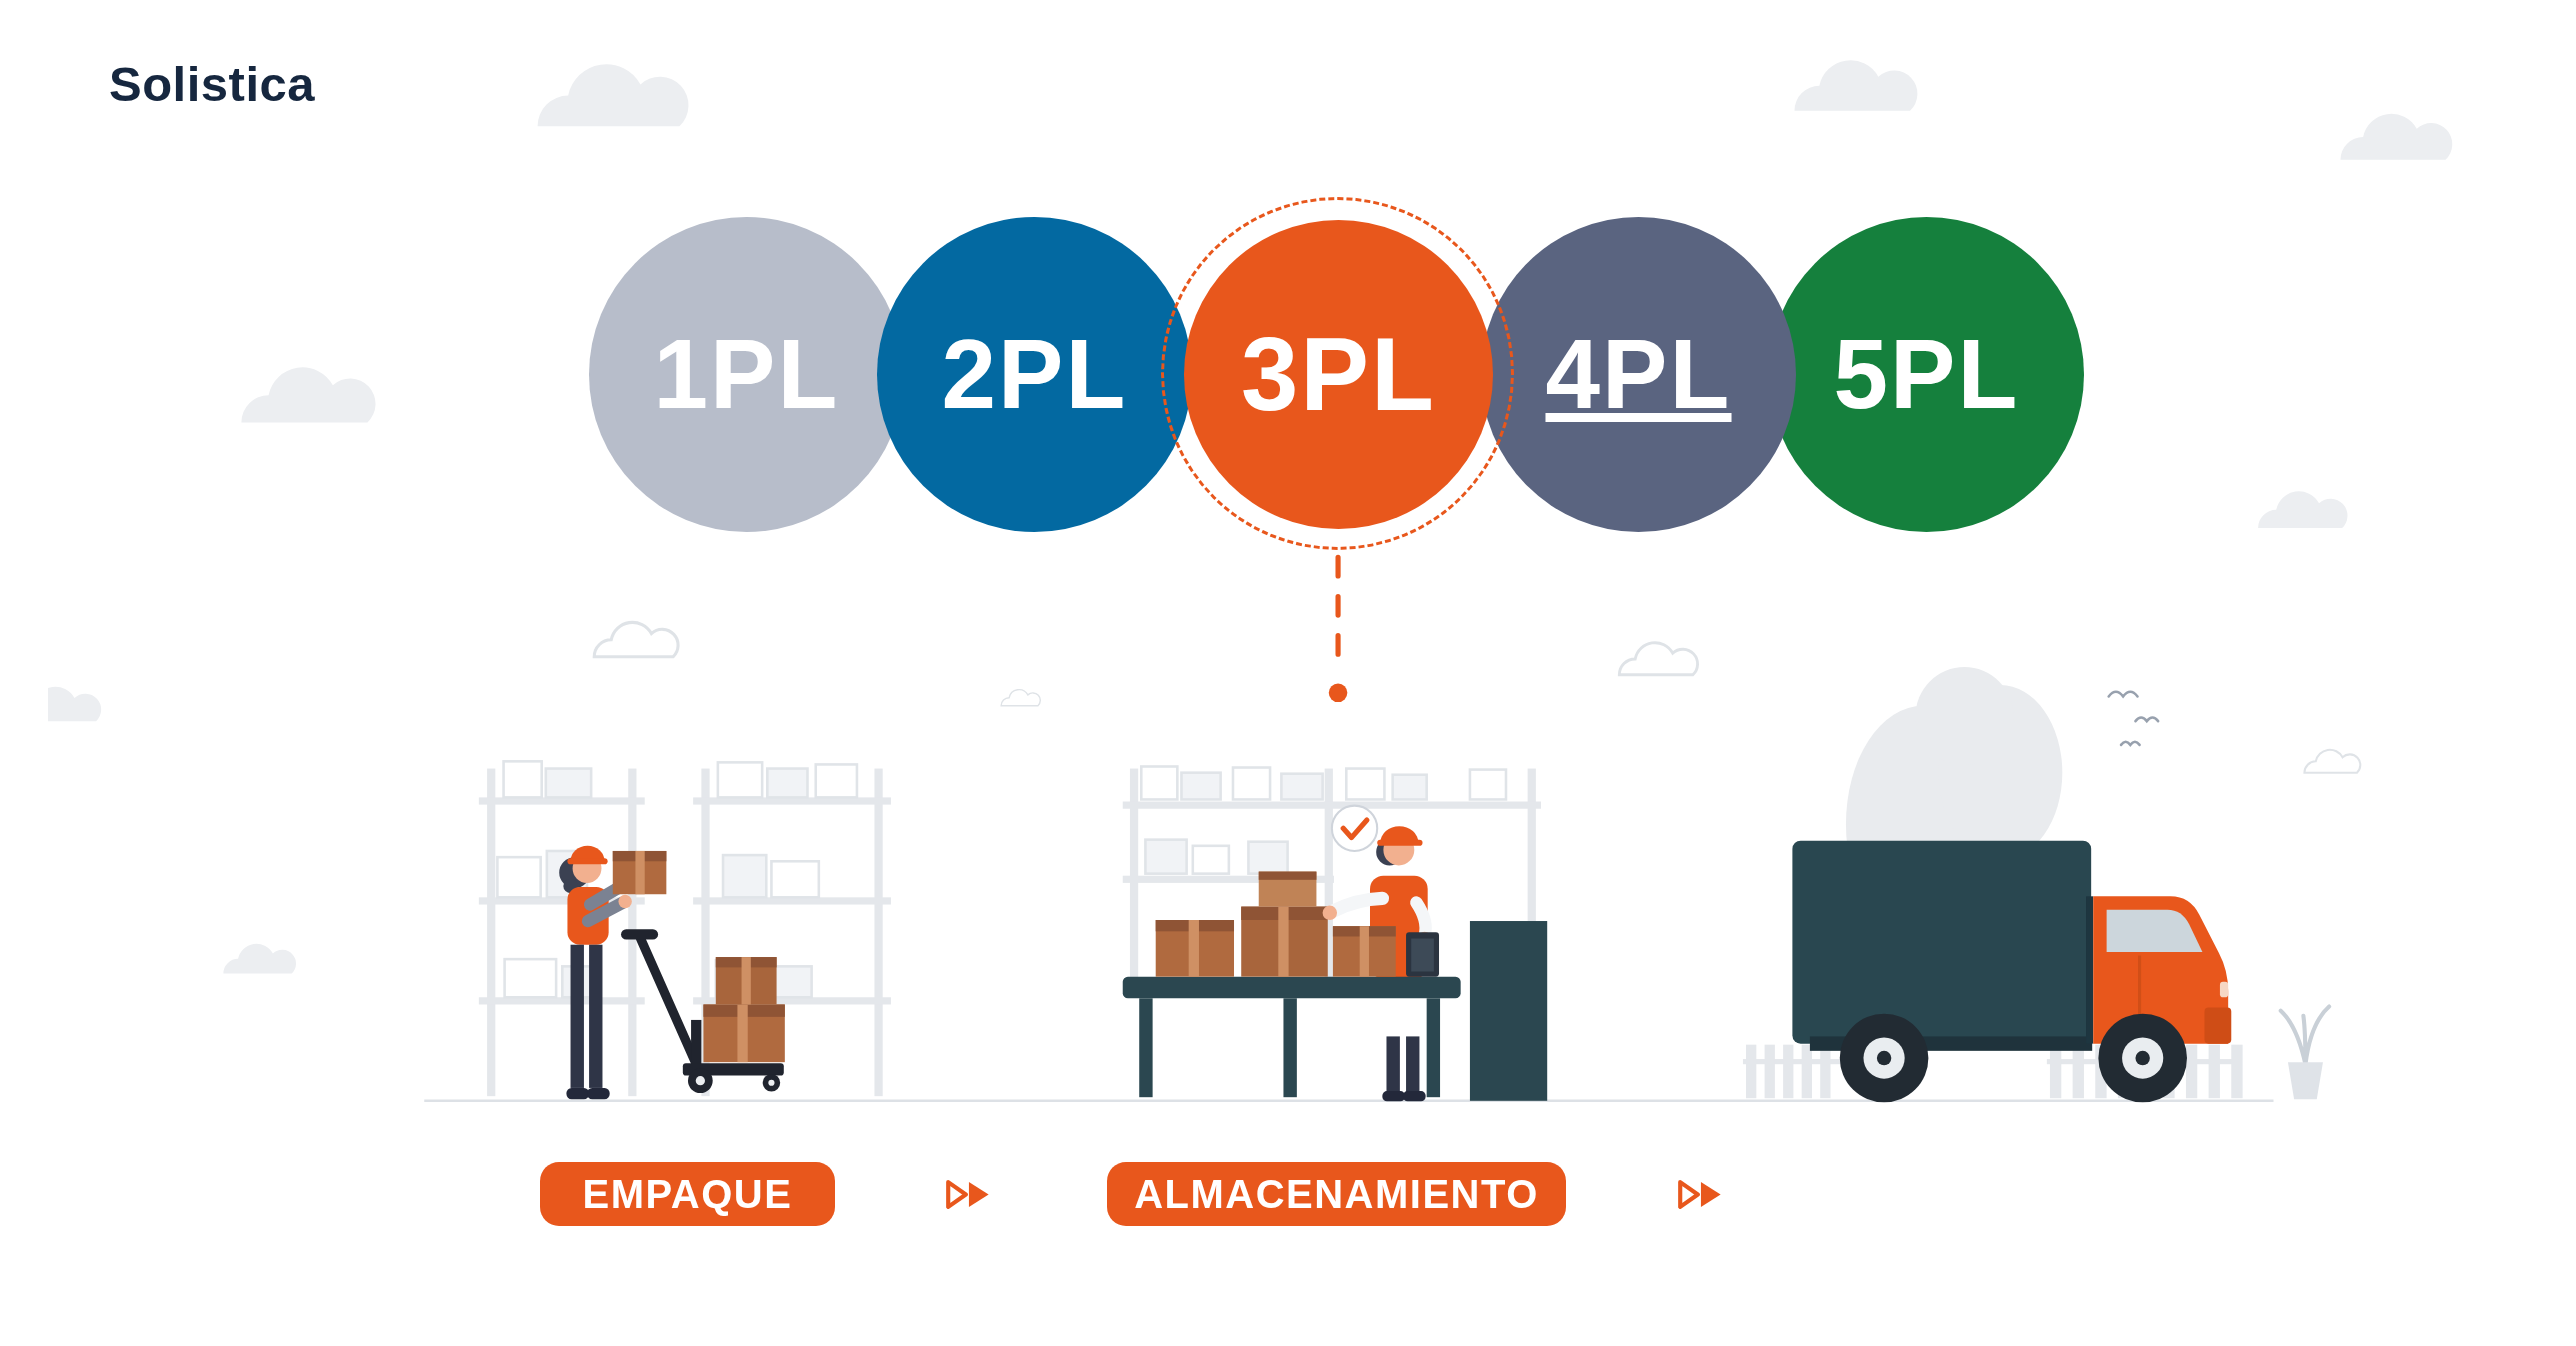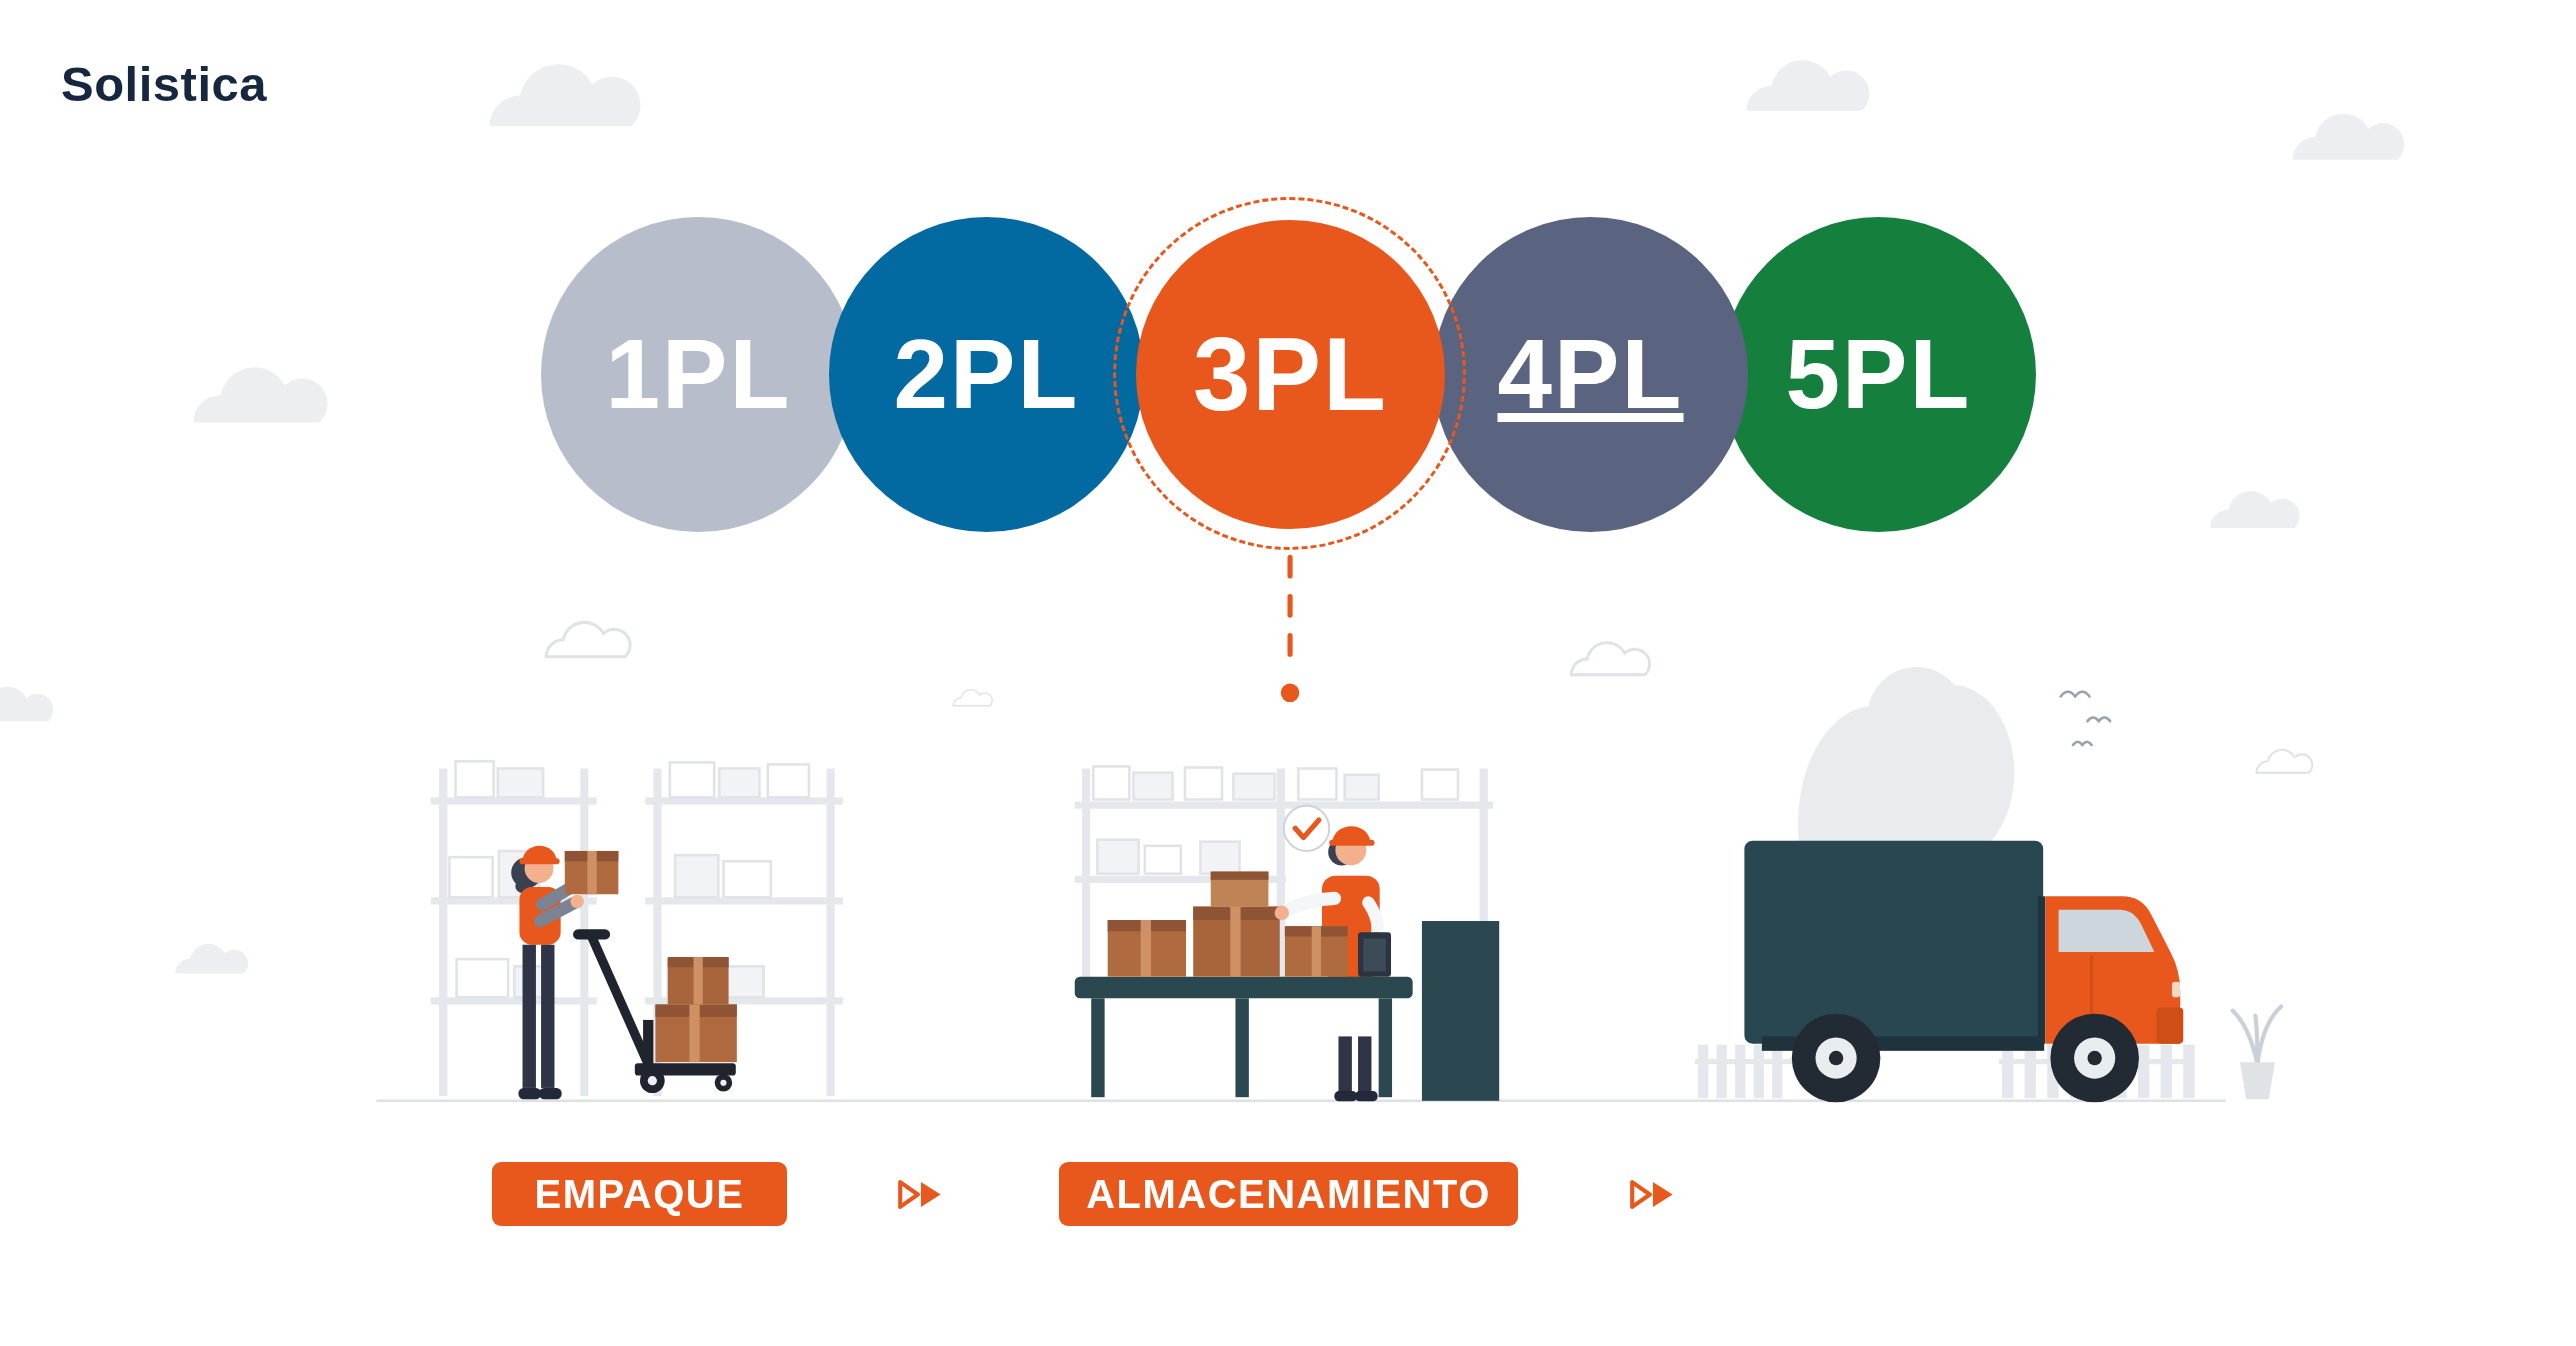--- a/index.html
+++ b/index.html
@@ -2,21 +2,21 @@
 <html style="font-size:8.2px"><head>
 <meta charset="utf-8">
 <style>
   html,body{margin:0;padding:0;}
   body{
     width:2576px;height:1346px;
     background:#ffffff;
     font-family:"Liberation Sans", sans-serif;
     position:relative;overflow:hidden;
   }
-  .page{position:absolute;inset:0;}
+  .page{position:absolute;inset:0;margin-left:48px;}
   
   .logo{
     position:absolute;left:61px;top:56px;
     font-size:49px;font-weight:800;color:#16273F;letter-spacing:0.5px;
   }
   
   .scene{position:absolute;left:0;top:0;width:2576px;height:1346px;z-index:1;}
   
   .pl-circle{
     position:absolute;top:217px;width:315px;height:315px;border-radius:50%;
@@ -30,21 +30,21 @@
   .c5{left:1721px;z-index:2;}
   .pl-ring{
     position:absolute;left:1113px;top:197px;width:347px;height:347px;
     border:3.6px dashed #E8571C;border-radius:50%;z-index:4;
   }
   
   .stage-label{
     position:absolute;top:1162px;height:64px;
     background:#E8571C;color:#fff;font-weight:800;font-size:40px;letter-spacing:1.5px;
     display:flex;align-items:center;justify-content:center;
-    border-radius:9px;z-index:6;
+    border-radius:19px;z-index:6;
   }
   .s1{left:492px;width:295px;}
   .s2{left:1059px;width:459px;}
   .s3{left:1790px;width:361px;}
   .stage-arrow{position:absolute;top:1180px;width:52px;height:29px;z-index:6;}
   .a1{left:897px;}
   .a2{left:1629px;}
 </style>
 </head>
 <body>

